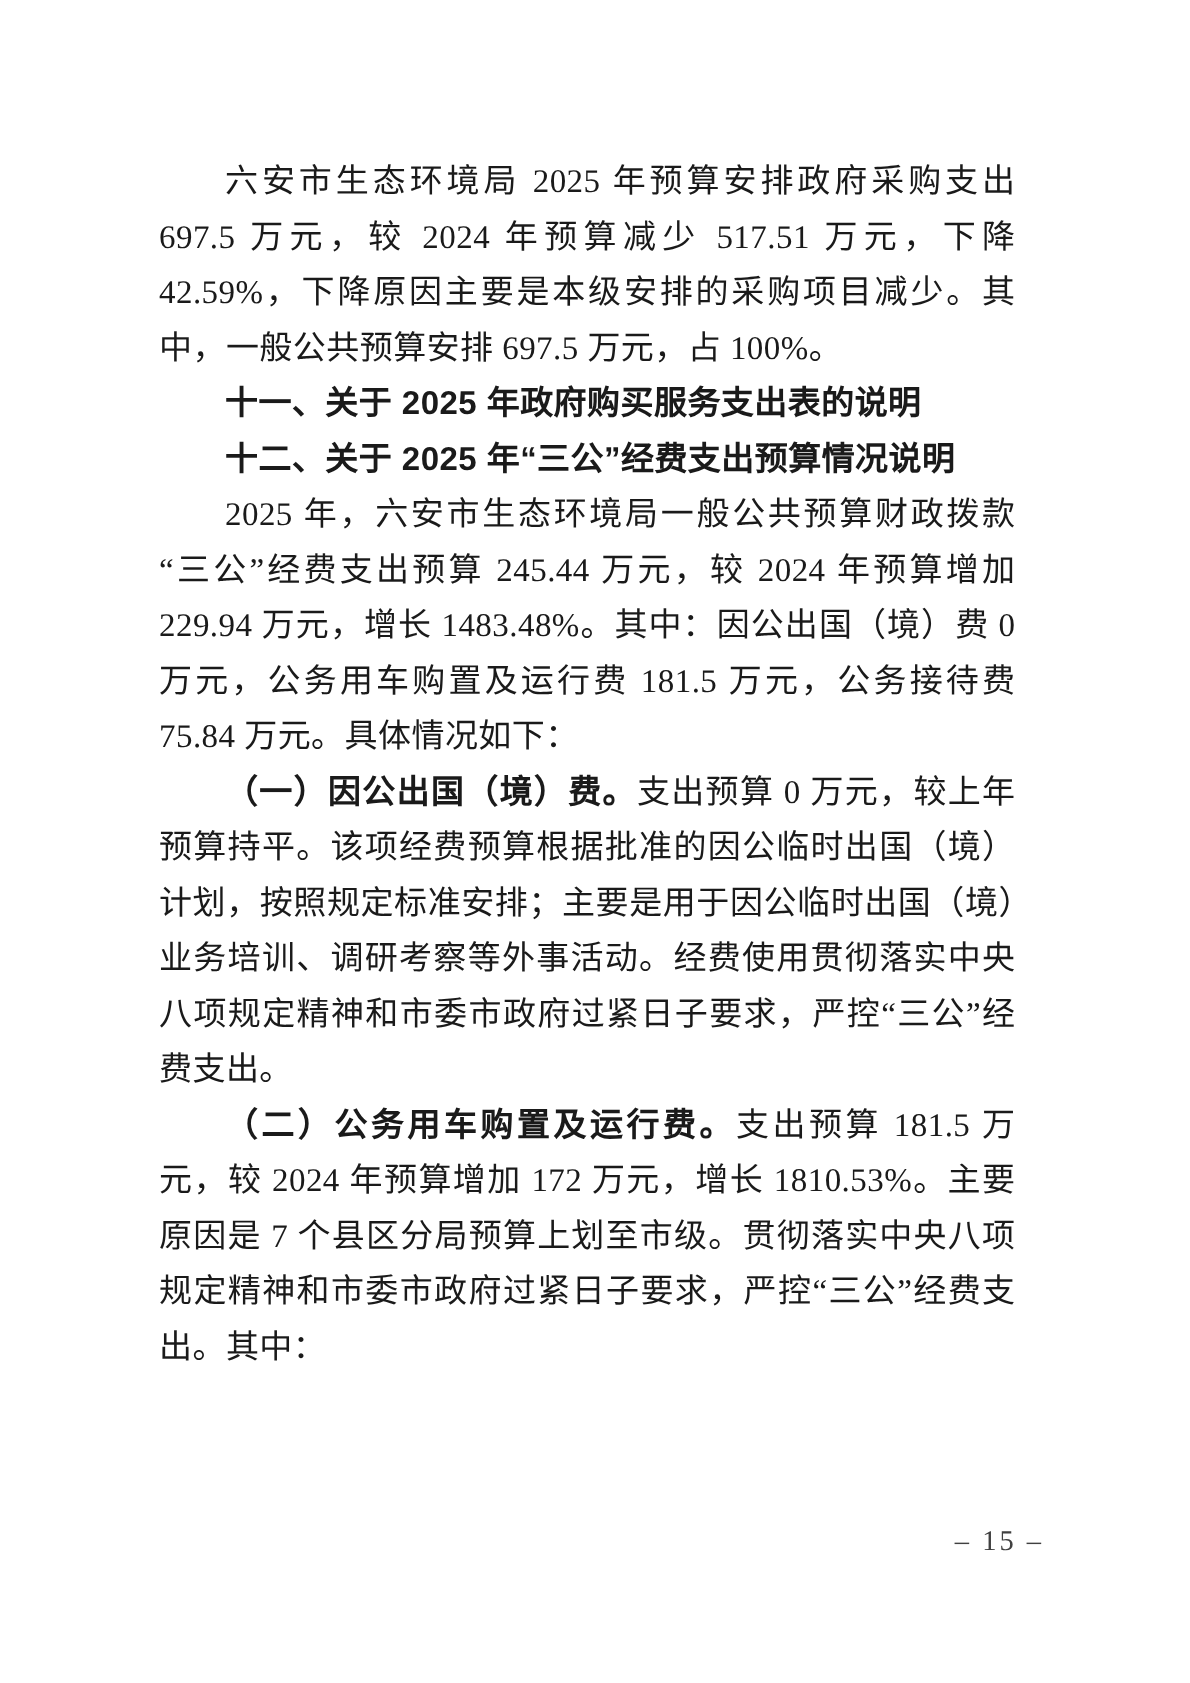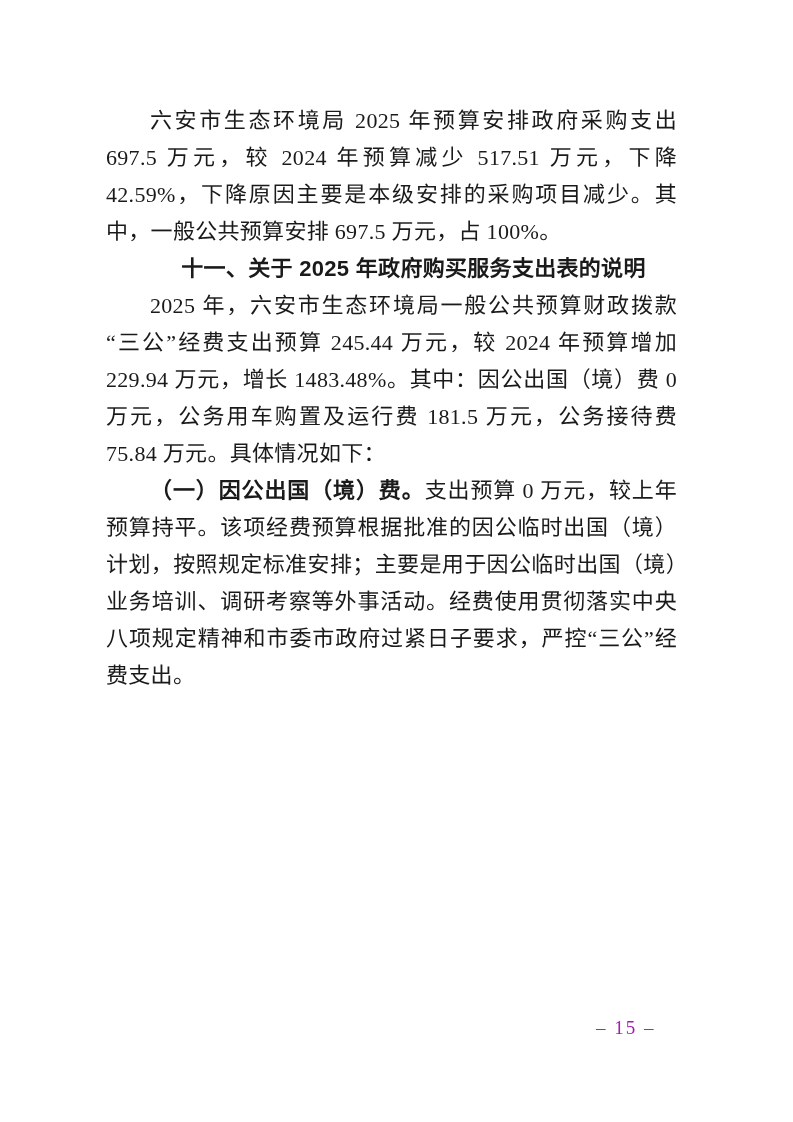--- a/index.html
+++ b/index.html
@@ -31,53 +31,55 @@
     margin: 0;
     text-indent: 2em;
   }
   .content h2 {
     margin: 0;
     font-size: 22px;
     line-height: 37px;
     text-indent: 2em;
     font-weight: 700;
     font-family: "Liberation Sans", "DejaVu Sans", sans-serif;
-    text-align: center;
+    text-align: left;
   }
   .lead {
     font-weight: 700;
     font-family: Liberation Sans, sans-serif;
   }
   .page-number {
     position: absolute;
     top: 1016px;
     left: 596px;
     width: 100px;
-    text-align: left;
+    text-align: right;
     font-size: 19px;
     line-height: 24px;
-    color: #a21caf;
+    color: #404040;
     letter-spacing: 2px;
   }
 </style>
 </head>
 <body>
 
 <div class="page">
 
   <div class="content">
 
     <p>六安市生态环境局 2025 年预算安排政府采购支出 697.5 万元，较 2024 年预算减少 517.51 万元，下降 42.59%，下降原因主要是本级安排的采购项目减少。其中，一般公共预算安排 697.5 万元，占 100%。</p>
 
     <h2>十一、关于 2025 年政府购买服务支出表的说明</h2>
 
 
+    <h2>十二、关于 2025 年“三公”经费支出预算情况说明</h2>
 
     <p>2025 年，六安市生态环境局一般公共预算财政拨款“三公”经费支出预算 245.44 万元，较 2024 年预算增加 229.94 万元，增长 1483.48%。其中：因公出国（境）费 0 万元，公务用车购置及运行费 181.5 万元，公务接待费 75.84 万元。具体情况如下：</p>
 
     <p><span class="lead">（一）因公出国（境）费。</span><span>支出预算 0 万元，较上年预算持平。该项经费预算根据批准的因公临时出国（境）计划，按照规定标准安排；主要是用于因公临时出国（境）业务培训、调研考察等外事活动。经费使用贯彻落实中央八项规定精神和市委市政府过紧日子要求，严控“三公”经费支出。</span></p>
 
+    <p><span class="lead">（二）公务用车购置及运行费。</span><span>支出预算 181.5 万元，较 2024 年预算增加 172 万元，增长 1810.53%。主要原因是 7 个县区分局预算上划至市级。贯彻落实中央八项规定精神和市委市政府过紧日子要求，严控“三公”经费支出。其中：</span></p>
 
   </div>
 
   <div class="page-number">– 15 –</div>
 
 </div>
 
 </body></html>

